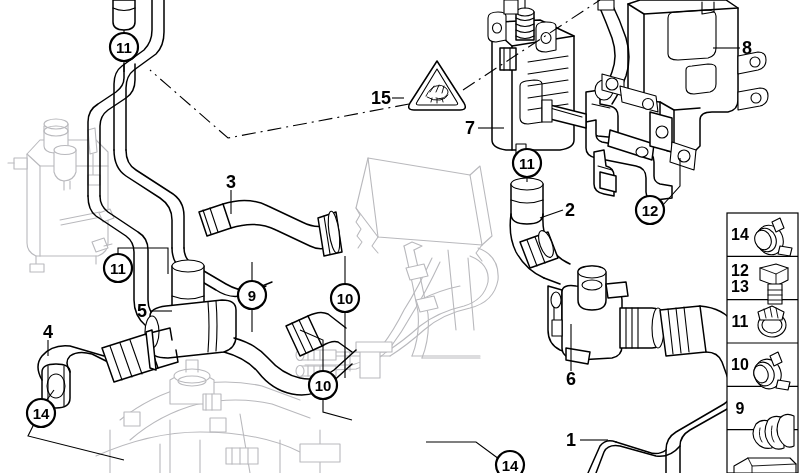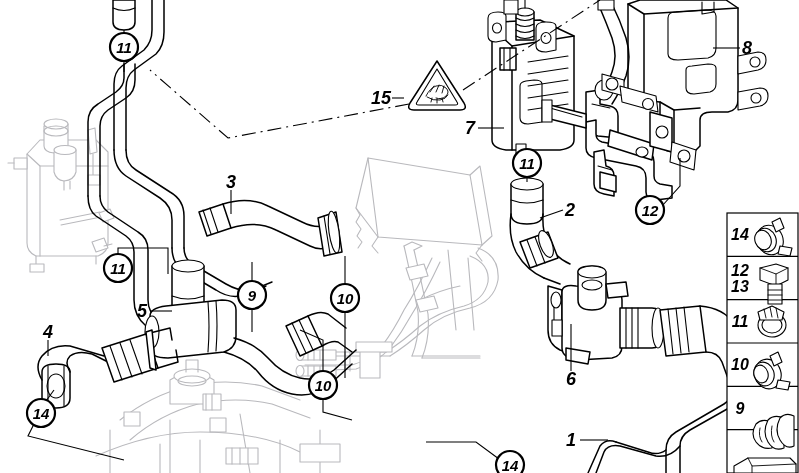--- a/index.html
+++ b/index.html
@@ -7,21 +7,20 @@
   body{
     font-family:"Liberation Sans", sans-serif;
     -webkit-font-smoothing:antialiased;
   }
   #stage{
     position:relative;
     width:799px;
     height:473px;
     background:#ffffff;
     overflow:hidden;
-    font-style:italic;
   }
   #stage svg{
     position:absolute;
     left:0; top:0;
     width:799px;
     height:473px;
   }
   .callout-txt{
     font-family:"Liberation Sans", sans-serif;
     font-weight:bold;

